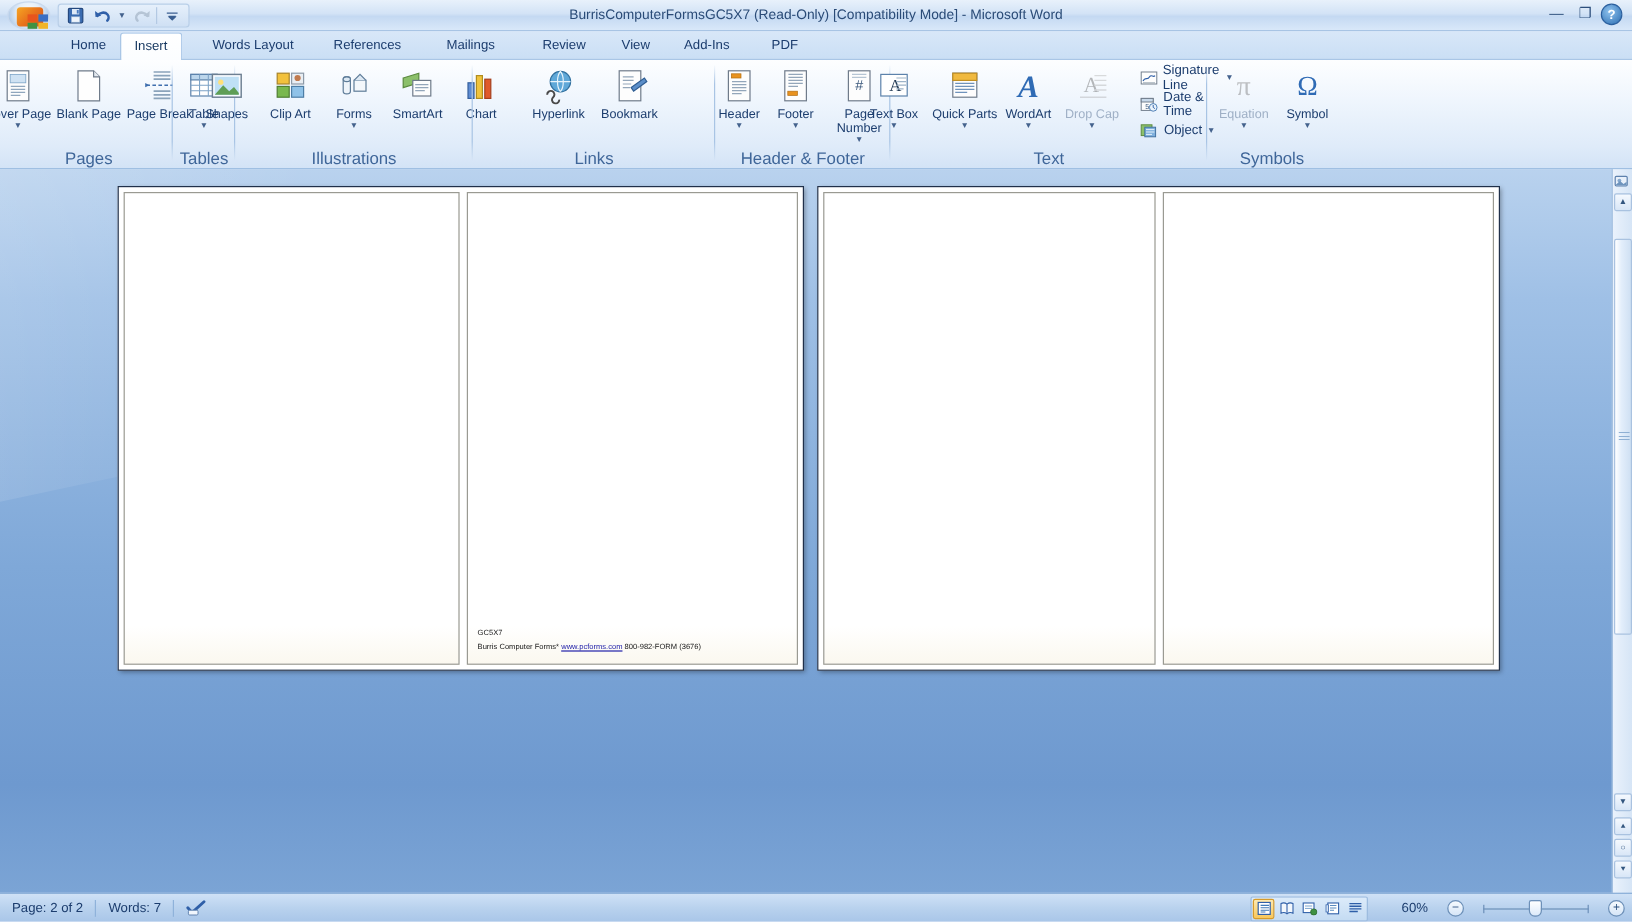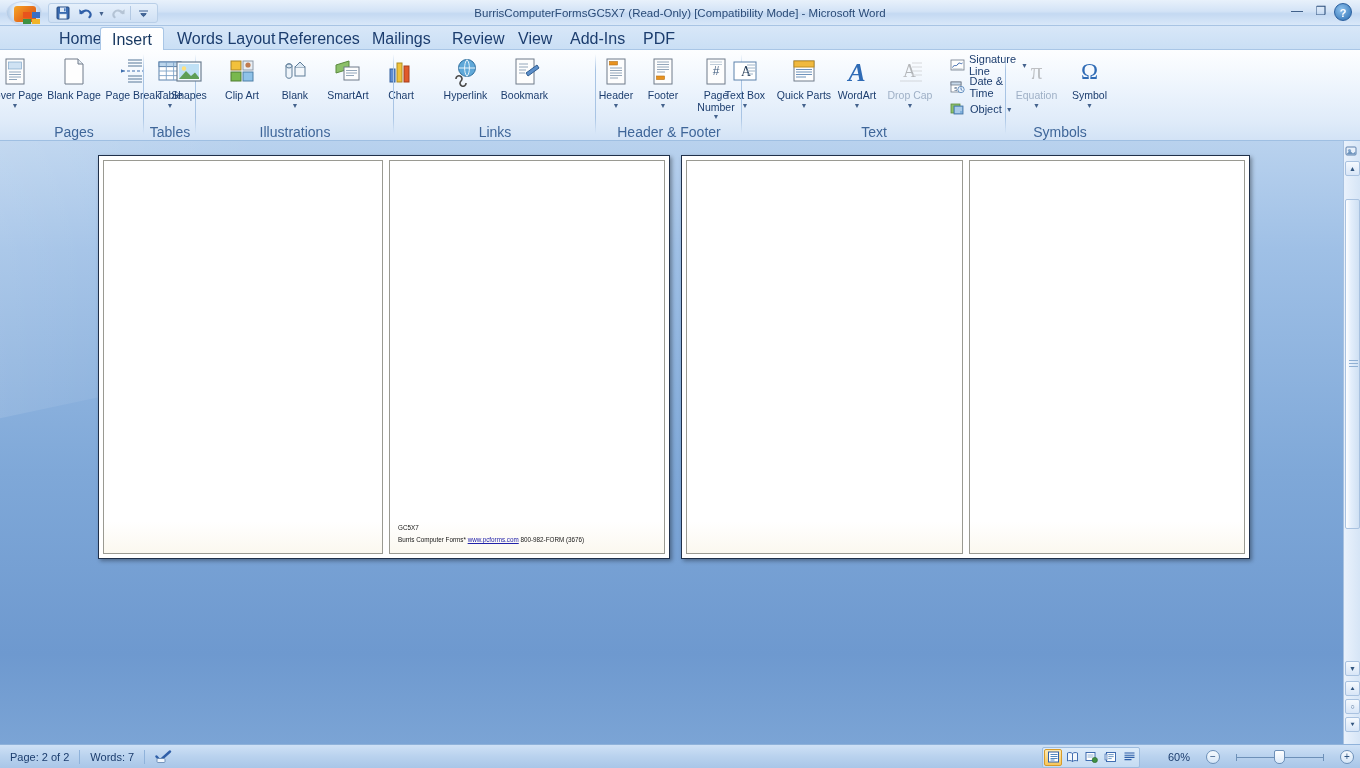--- a/index.html
+++ b/index.html
@@ -50,21 +50,21 @@
              font-size: 12px; color:#2d4f7c; cursor:pointer; }
 
   
   #tabrow {
     position: absolute; left: 0; top: 26px; width: 1360px; height: 24px;
     background: linear-gradient(to bottom, #d8e7f8 0%, #cadff5 100%);
     border-bottom: 1px solid #a9c6e6;
   }
   .tab {
     position: absolute; top: 1px; height: 23px; line-height: 23px;
-    padding: 0 11px; font-size: 16px; color: #1c3d6e; cursor: pointer;
+    padding: 0 11px; font-size: 11px; color: #1c3d6e; cursor: pointer;
     white-space: nowrap;
   }
   .tab.active {
     background: linear-gradient(to bottom,#ffffff,#fbfdff);
     border: 1px solid #a9c6e6; border-bottom: none;
     border-radius: 3px 3px 0 0; color:#15365f;
   }
   #help-btn {
     position:absolute; right: 8px; top: 3px; width: 18px; height: 18px; border-radius: 50%;
     background: radial-gradient(circle at 40% 35%, #8fc3ef, #2a6cb0);
@@ -312,21 +312,21 @@
         </div>
         <div class="bigbtn">
           <div class="ico">
             <svg width="30" height="30" viewBox="0 0 30 30">
               <path d="M6 9 C6 6 12 6 12 9 V19 C12 22 6 22 6 19 Z" fill="#eef4fa" stroke="#5e7c98"></path>
               <ellipse cx="9" cy="9" rx="3" ry="2" fill="#dbe8f3" stroke="#5e7c98"></ellipse>
               <rect x="15" y="10" width="10" height="9" fill="#f3f7fb" stroke="#5e7c98"></rect>
               <path d="M15 10 L20 5 L25 10" fill="#dce8f3" stroke="#5e7c98"></path>
             </svg>
           </div>
-          <div class="lbl">Blank</div>
+          <div class="lbl">Forms</div>
           <div class="caret">▼</div>
         </div>
         <div class="bigbtn w60">
           <div class="ico">
             <svg width="30" height="30" viewBox="0 0 30 30">
               <path d="M3 8 L16 4 L16 12 L3 16 Z" fill="#8cc06a" stroke="#5b8a3f"></path>
               <rect x="11" y="10" width="15" height="13" fill="#fdfdfd" stroke="#6f7b8a"></rect>
               <path d="M13 13.5h11M13 16h11M13 18.5h8" stroke="#93a6ba" stroke-width="1"></path>
             </svg>
           </div>

